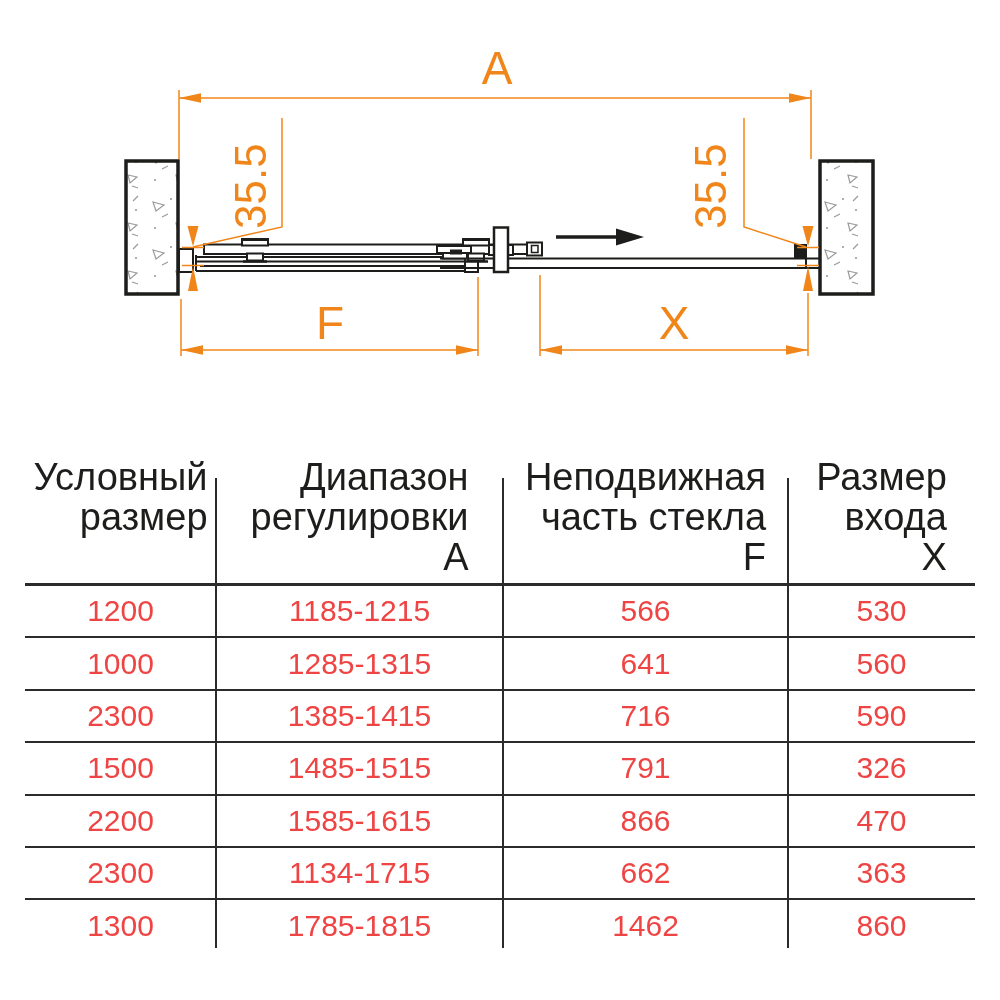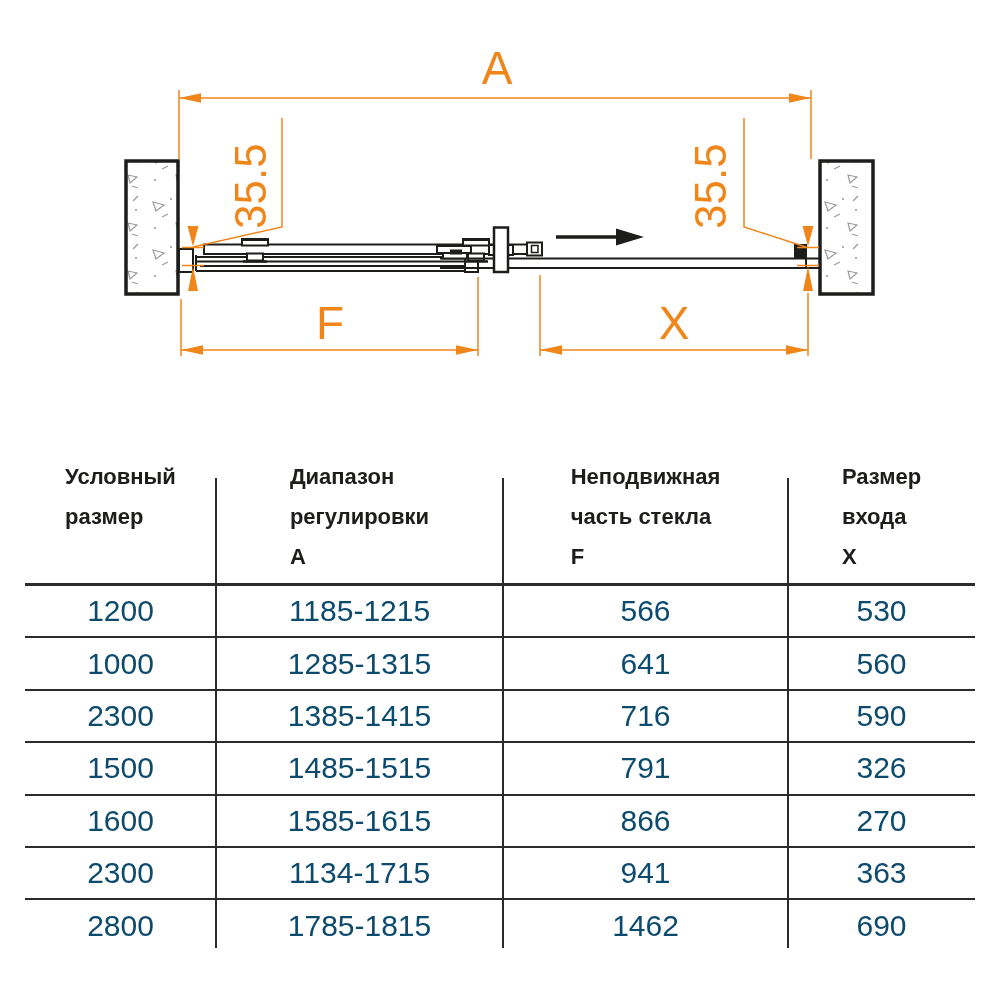--- a/index.html
+++ b/index.html
@@ -2,23 +2,23 @@
 <html><head>
 <meta charset="utf-8">
 <style>
   html,body{margin:0;padding:0;background:#fff;}
   #page{position:relative;width:1000px;height:1000px;background:#fff;overflow:hidden;
         font-family:"Liberation Sans",sans-serif;color:#1d1d1b;}
   #drawing{position:absolute;left:0;top:0;}
   .tbl{position:absolute;left:25px;top:455px;width:950px;height:497px;
        display:grid;grid-template-columns:191px 287px 285px 187px;
        grid-template-rows:130px repeat(7,52.4px);}
-  .hcell{display:flex;align-items:flex-start;justify-content:center;text-align:left;
-         white-space:pre-line;font-size:22px;line-height:40px;padding-top:2px;color:#1d1d1b;font-weight:bold;}
-  .cell{display:flex;align-items:center;justify-content:center;font-size:30px;color:#0c4a6e;}
+  .hcell{display:flex;align-items:flex-start;justify-content:center;text-align:right;
+         white-space:pre-line;font-size:38px;line-height:40px;padding-top:2px;color:#1d1d1b;}
+  .cell{display:flex;align-items:center;justify-content:center;font-size:30px;color:#ef4444;}
   .hline,.rline{position:absolute;left:0;width:950px;background:#2b2b2b;}
   .hline{height:3px;top:128px;}
   .rline{height:2px;}
   .vline{position:absolute;top:23px;height:470px;width:2px;background:#2b2b2b;}
   .trow{display:contents;}
   .thead{display:contents;}
 </style>
 </head>
 <body>
 
@@ -179,36 +179,36 @@
       <div class="cell">716</div>
       <div class="cell">590</div>
     </div>
     <div class="trow">
       <div class="cell">1500</div>
       <div class="cell">1485-1515</div>
       <div class="cell">791</div>
       <div class="cell">326</div>
     </div>
     <div class="trow">
-      <div class="cell">1600</div>
+      <div class="cell">2200</div>
       <div class="cell">1585-1615</div>
       <div class="cell">866</div>
-      <div class="cell">270</div>
+      <div class="cell">470</div>
     </div>
     <div class="trow">
       <div class="cell">2300</div>
       <div class="cell">1134-1715</div>
-      <div class="cell">941</div>
+      <div class="cell">662</div>
       <div class="cell">363</div>
     </div>
     <div class="trow">
-      <div class="cell">2800</div>
+      <div class="cell">1300</div>
       <div class="cell">1785-1815</div>
       <div class="cell">1462</div>
-      <div class="cell">690</div>
+      <div class="cell">860</div>
     </div>
 
     <div class="hline"></div>
     <div class="rline" style="top:181.4px"></div>
     <div class="rline" style="top:233.8px"></div>
     <div class="rline" style="top:286.2px"></div>
     <div class="rline" style="top:338.6px"></div>
     <div class="rline" style="top:391px"></div>
     <div class="rline" style="top:443.4px"></div>
     <div class="vline" style="left:190px"></div>

